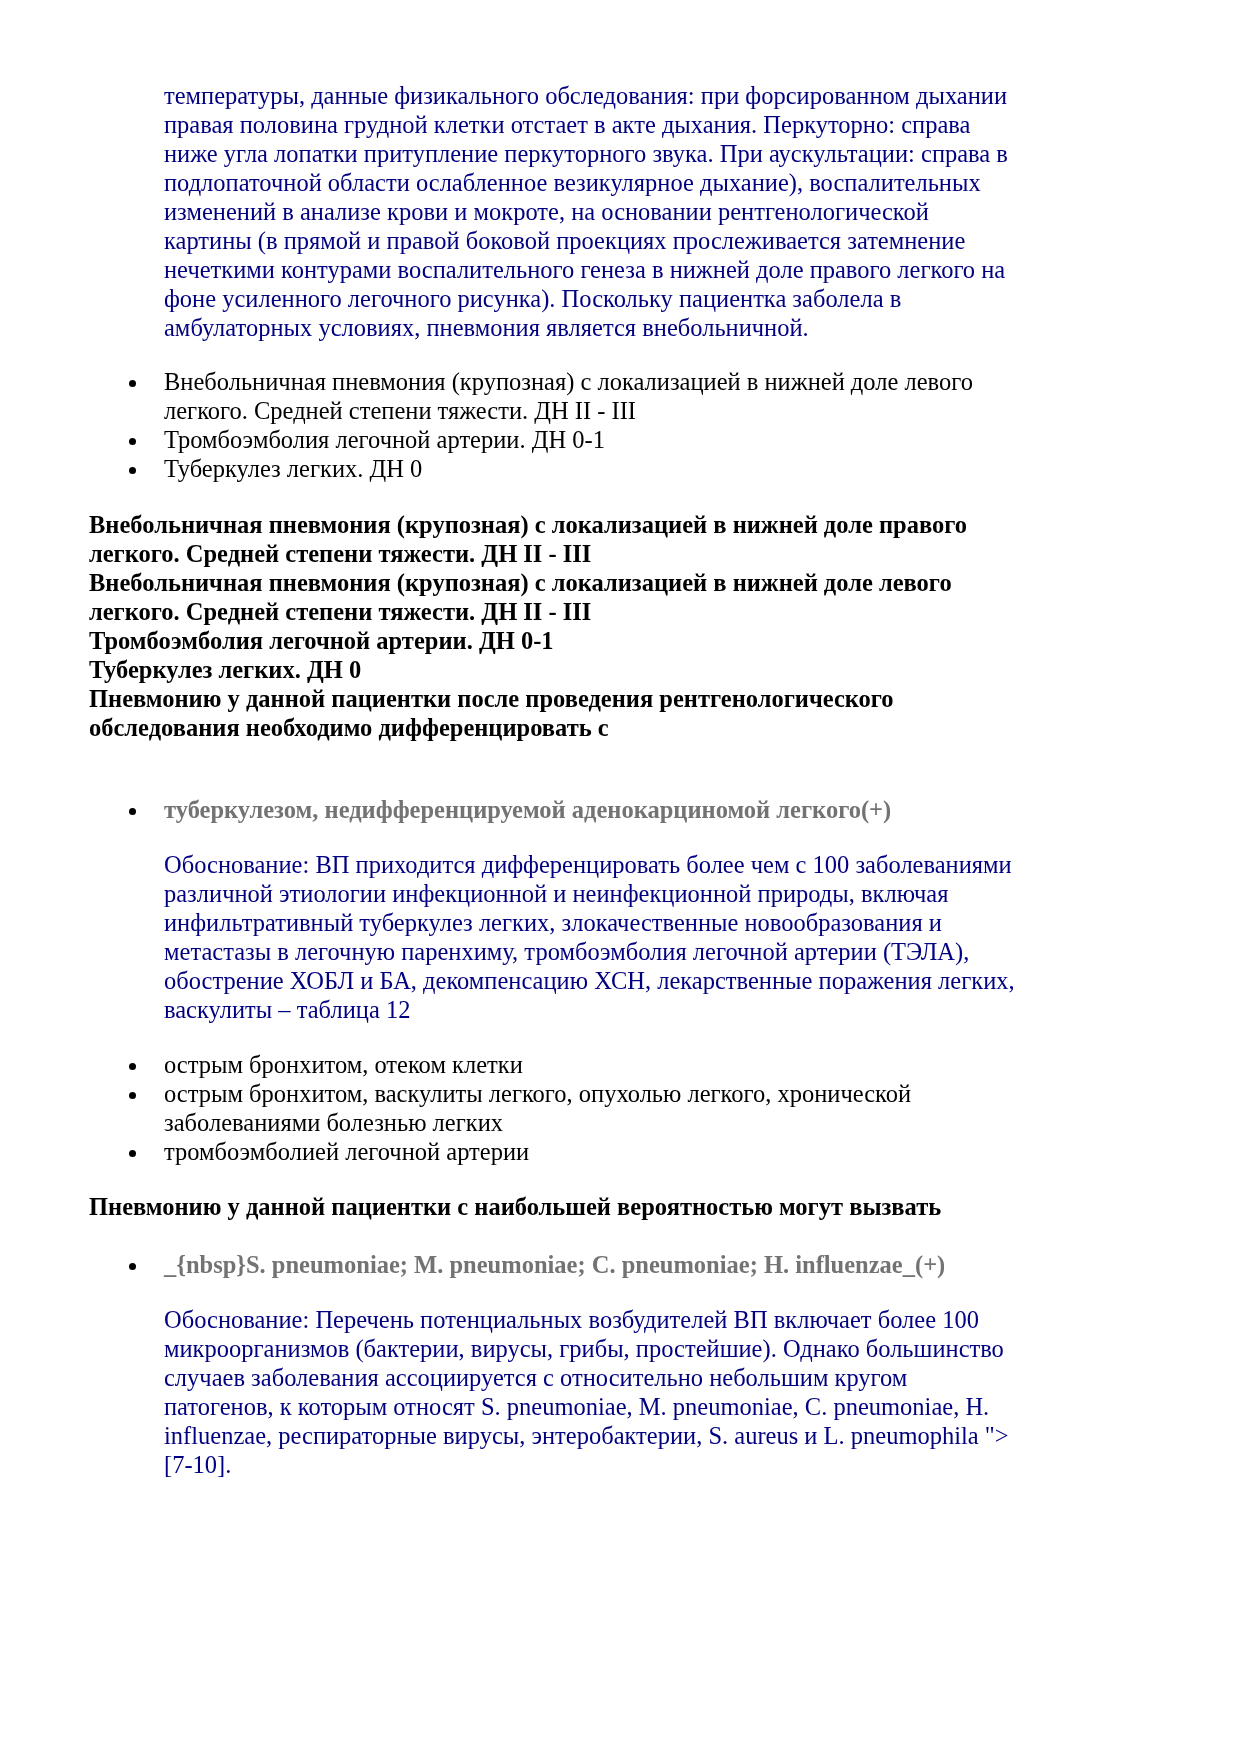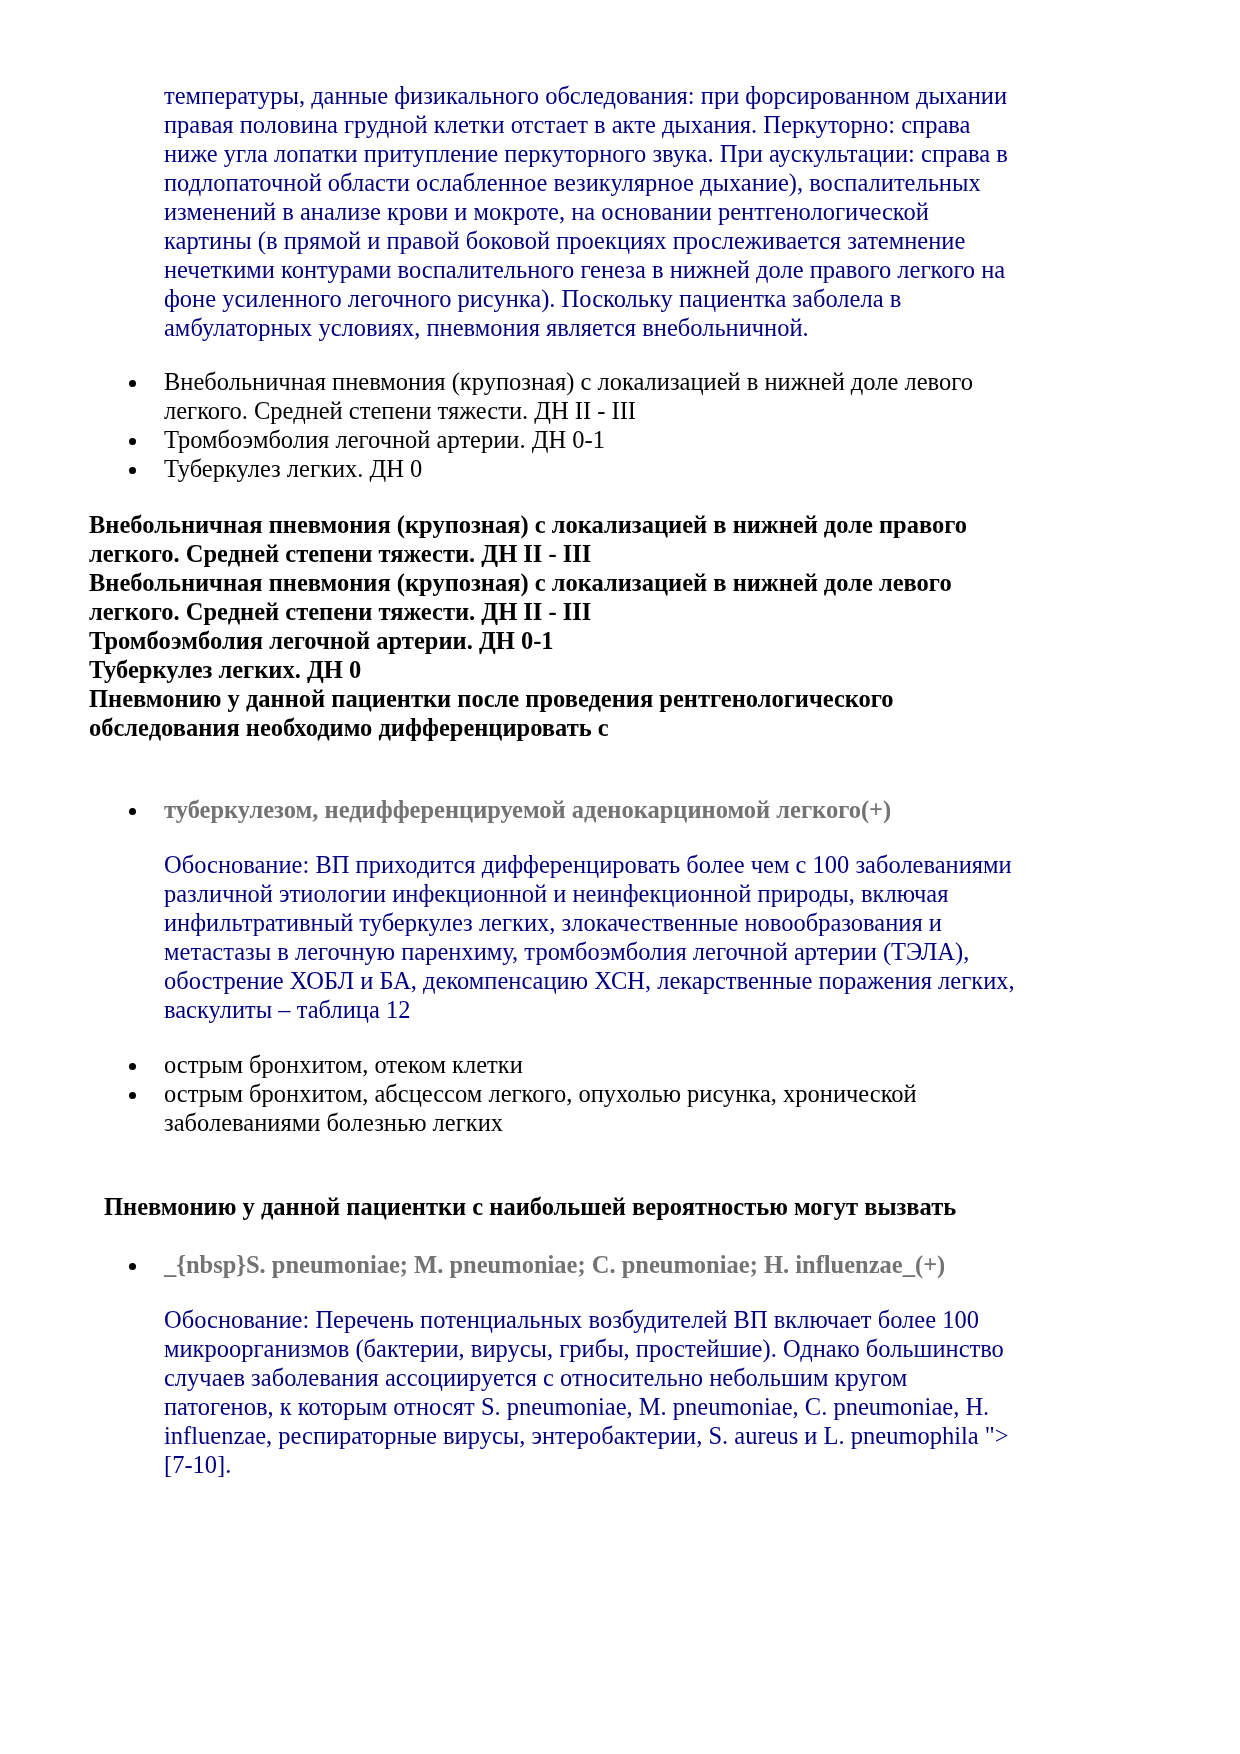--- a/index.html
+++ b/index.html
@@ -103,26 +103,29 @@
     <span class="line">метастазы в легочную паренхиму, тромбоэмболия легочной артерии (ТЭЛА),</span>
     <span class="line">обострение ХОБЛ и БА, декомпенсацию ХСН, лекарственные поражения легких,</span>
     <span class="line">васкулиты – таблица 12</span>
   </div>
 
   <ul class="bullets block" style="top:1050px;">
     <li>
       <span class="line">острым бронхитом, отеком клетки</span>
     </li>
     <li>
-      <span class="line">острым бронхитом, абсцессом легкого, опухолью рисунка, хронической</span>
+      <span class="line">острым бронхитом, васкулиты легкого, опухолью легкого, хронической</span>
       <span class="line">заболеваниями болезнью легких</span>
+    </li>
+    <li>
+      <span class="line">тромбоэмболией легочной артерии</span>
     </li>
   </ul>
 
-  <div class="block bold" style="top:1192px;margin-left:15px;">
+  <div class="block bold" style="top:1192px;">
     <span class="line">Пневмонию у данной пациентки с наибольшей вероятностью могут вызвать</span>
   </div>
 
   <ul class="bullets block" style="top:1250px;">
     <li>
       <span class="line blue-bold">_{nbsp}S. pneumoniae; M. pneumoniae; C. pneumoniae; H. influenzae_(+)</span>
     </li>
   </ul>
 
   <div class="block indent navy" style="top:1305px;">

